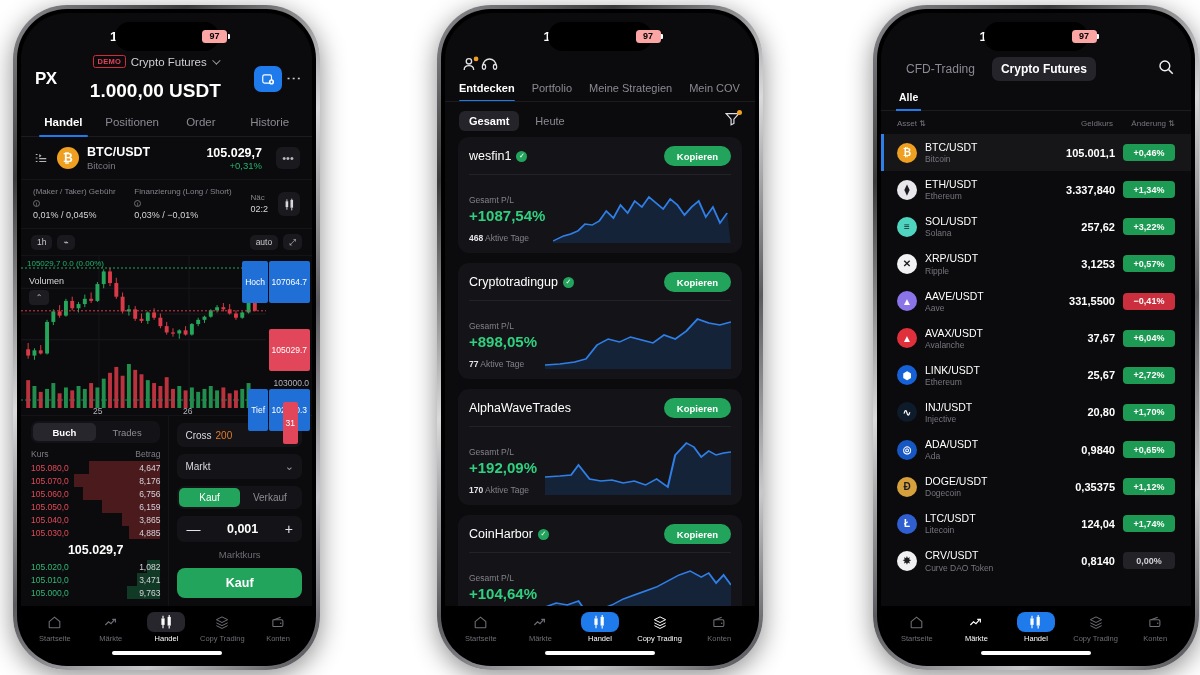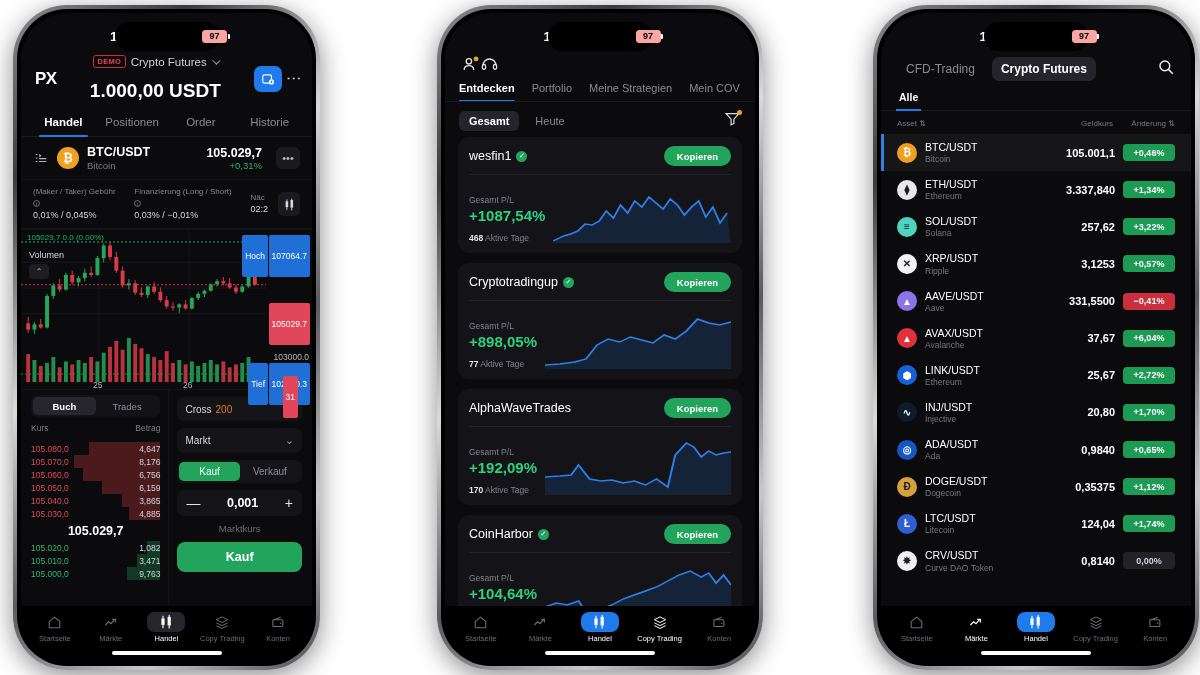--- a/index.html
+++ b/index.html
@@ -120,21 +120,21 @@
   .ytag{position:absolute;right:2px;font-size:8.5px;color:#fff;padding:16px 3px;border-radius:2px;z-index:5;}
   .xlab{position:absolute;bottom:-1px;font-size:8.5px;color:#b4b4bb;}
 
   
   .bookwrap{display:flex;border-top:1px solid #141418;height:215px;}
   .bookcol{width:51%;padding:5px 8px 0 10px;border-right:1px solid #141418;position:relative;}
   .ordercol{flex:1;padding:7px 10px 0 8px;}
   .seg{display:flex;background:#131317;border-radius:7px;padding:2px;margin-bottom:6px;}
   .seg div{flex:1;text-align:center;font-size:9.5px;color:#8c8c94;padding:3.5px 0;border-radius:5px;}
   .seg div.on{background:#26262c;color:#fff;font-weight:700;}
-  .bkhead{display:flex;justify-content:space-between;font-size:8.5px;color:#7e7e87;margin-bottom:9px;}
+  .bkhead{display:flex;justify-content:space-between;font-size:8.5px;color:#7e7e87;margin-bottom:2px;}
   .bkrow{display:flex;justify-content:space-between;font-size:8.5px;padding:1.5px 0;position:relative;}
   .bkrow span{position:relative;z-index:2;}
   .bkbar{position:absolute;right:0;top:0;bottom:0;z-index:1;}
   .ask .bkbar{background:#4a1a1d;} .bid .bkbar{background:#113a26;}
   .ask .p{color:#e2495a;} .bid .p{color:#2fb877;}
   .amt{color:#d4d4da;}
   .midprice{text-align:center;color:#fff;font-size:12.5px;font-weight:700;padding:4px 0 3px;}
   .field{background:#141418;border-radius:7px;padding:6px 8px;display:flex;align-items:center;font-size:10px;color:#d8d8de;margin-bottom:7px;}
   .field .arrow{margin-left:auto;color:#9a9aa2;font-size:11px;}
   .lev{color:#e07b2a;margin-left:4px;}
@@ -298,20 +298,26 @@
       <div class="candle-btn">
         <svg width="11" height="13" viewBox="0 0 16 20">
                 <rect x="2" y="5" width="4" height="9" fill="#d8d8de"></rect>
                 <path d="M4 2v3M4 14v4" stroke="#d8d8de" stroke-width="1.4"></path>
                 <rect x="9.5" y="3" width="4" height="12" fill="#d8d8de"></rect>
                 <path d="M11.5 1v2M11.5 15v4" stroke="#d8d8de" stroke-width="1.4"></path>
               </svg>
       </div>
     </div>
 
+    <div class="chtools">
+      <span class="chip">1h</span>
+      <span class="chip">⌁</span>
+      <span class="chip r">auto</span>
+      <span class="chip">⤢</span>
+    </div>
 
     <div class="chartbox">
       <div class="ch-ov">105029,7  0.0 (0.00%)</div>
       <div class="ch-vol">Volumen</div>
       <div class="ch-collapse">⌃</div>
       <svg id="p1chart" width="245" height="160" viewBox="0 0 245 160" style="position:absolute;left:0;top:0">
               <line x1="0" y1="32.239999999999995" x2="245" y2="32.239999999999995" stroke="#1a1a1f" stroke-width="1"></line>
               <line x1="0" y1="58" x2="245" y2="58" stroke="#1a1a1f" stroke-width="1"></line>
               <line x1="0" y1="83.76" x2="245" y2="83.76" stroke="#1a1a1f" stroke-width="1"></line>
               <line x1="78" y1="0" x2="78" y2="152" stroke="#17171c"></line>

